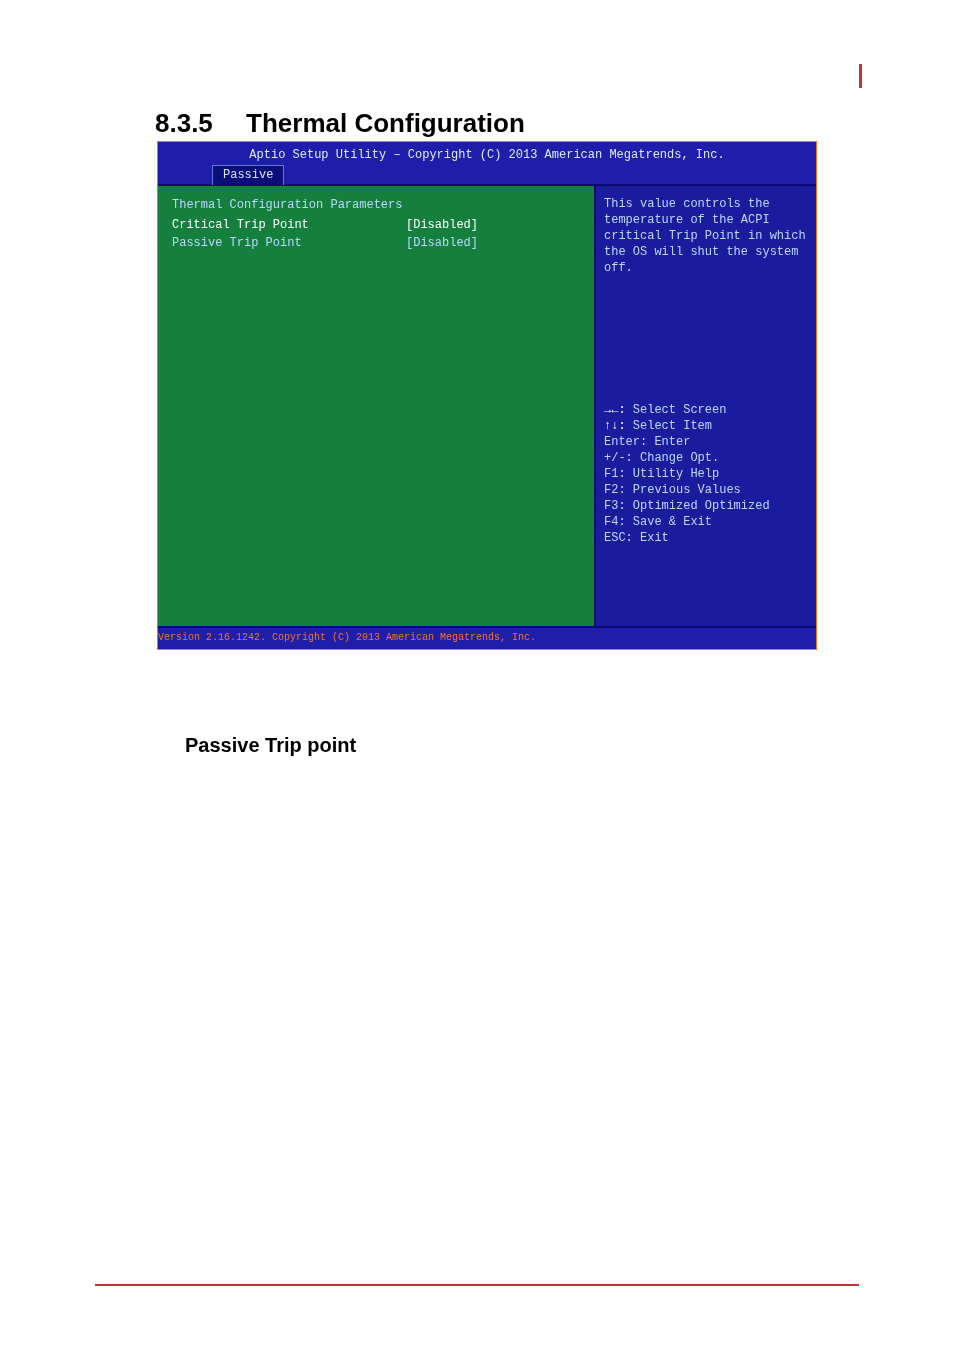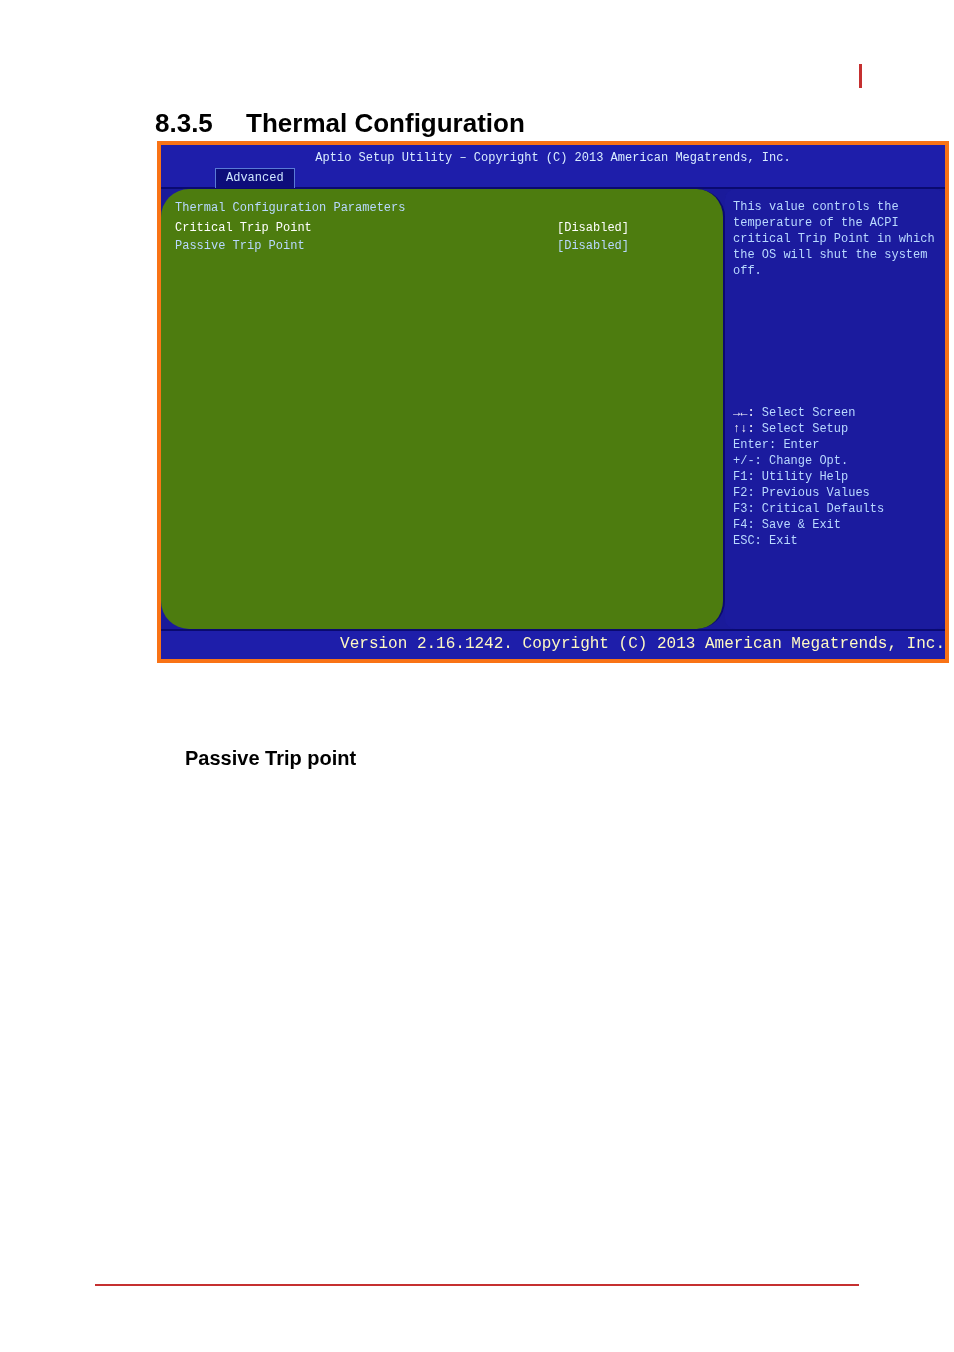--- a/index.html
+++ b/index.html
@@ -26,24 +26,24 @@
     font-size: 26px;
     font-weight: bold;
     margin-top: 48px;
     margin-bottom: 2px;
     margin-left: 60px;
   }
   .section-num { display:inline-block; margin-right: 26px; }
 
   
   .bios {
-    width: 792px;
+    width: 660px;
     margin-left: 62px;
     background: #1e1eaa;
-    border: 4px solid #f97316;
+    border: 1px solid #f97316;
     font-family: "Courier New", monospace;
     font-size: 12px;
     color: #cfe6ff;
   }
   .bios-top {
     background: #1e1eaa;
     padding: 4px 0 0 0;
   }
   .bios-toptitle {
     color: #d8ecff;
@@ -67,25 +67,24 @@
     border-right: 1px solid #5a7bd6;
     border-top: 1px solid #5a7bd6;
     font-size: 12px;
   }
   .bios-body {
     display: flex;
     background: #1a1a9a;
   }
   .bios-left {
     flex: 1;
-    padding: 12px 6px 12px 14px;
+    padding: 12px 28px 12px 14px;
     border-right: 2px solid #0a0a70;
     min-height: 440px;
-    background: #4d7c0f;
-    border-radius: 28px;
+    background: #15803d;
   }
   .bios-right {
     width: 220px;
     padding: 10px 8px;
     background: #1b1b9e;
     min-height: 440px;
     position: relative;
     border-radius: 10px;
   }
   .bios-left .hdr { color: #b9d9ff; margin-bottom: 4px; }
@@ -100,24 +99,24 @@
     left: 8px;
     right: 8px;
     color: #b9d9ff;
     line-height: 16px;
     font-size: 12px;
   }
   .keys .line { white-space: nowrap; }
   .keys .sym { color: #ffffff; }
   .bios-footer {
     background: #1e1eaa;
-    color: #fef9c3;
-    text-align: right;
+    color: #f97316;
+    text-align: left;
     padding: 4px 0 6px;
-    font-size: 16px;
+    font-size: 10px;
     border-top: 2px solid #0a0a70;
   }
 
   .subhead {
     font-size: 20px;
     font-weight: bold;
     margin-left: 90px;
     margin-top: 20px;
   }
   .subhead.second { margin-top: 84px; }
@@ -139,45 +138,45 @@
 
   <h2 class="section-title">
     <span class="section-num">8.3.5</span>
     <span>Thermal Configuration</span>
   </h2>
 
   <div class="bios">
     <div class="bios-top">
       <div class="bios-toptitle">Aptio Setup Utility – Copyright (C) 2013 American Megatrends, Inc.</div>
       <div class="bios-tabrow">
-        <div class="tab">Advanced</div>
+        <div class="tab">Passive</div>
       </div>
     </div>
     <div class="bios-body">
       <div class="bios-left">
         <div class="hdr">Thermal Configuration Parameters</div>
         <div class="opt-row sel">
           <div class="opt-label">Critical Trip Point</div>
           <div class="opt-val">[Disabled]</div>
         </div>
         <div class="opt-row">
           <div class="opt-label">Passive Trip Point</div>
           <div class="opt-val">[Disabled]</div>
         </div>
       </div>
       <div class="bios-right">
         <div class="help-text">This value controls the temperature of the ACPI critical Trip Point in which the OS will shut the system off.</div>
         <div class="keys">
           <div class="line"><span class="sym">→←:</span><span> Select Screen</span></div>
-          <div class="line"><span class="sym">↑↓:</span><span> Select Setup</span></div>
+          <div class="line"><span class="sym">↑↓:</span><span> Select Item</span></div>
           <div class="line">Enter: Enter</div>
           <div class="line">+/-: Change Opt.</div>
           <div class="line">F1: Utility Help</div>
           <div class="line">F2: Previous Values</div>
-          <div class="line">F3: Critical Defaults</div>
+          <div class="line">F3: Optimized Optimized</div>
           <div class="line">F4: Save &amp; Exit</div>
           <div class="line">ESC: Exit</div>
         </div>
       </div>
     </div>
     <div class="bios-footer">Version 2.16.1242. Copyright (C) 2013 American Megatrends, Inc.</div>
   </div>
 
   <div class="subhead second">Passive Trip point</div>
 </div>

